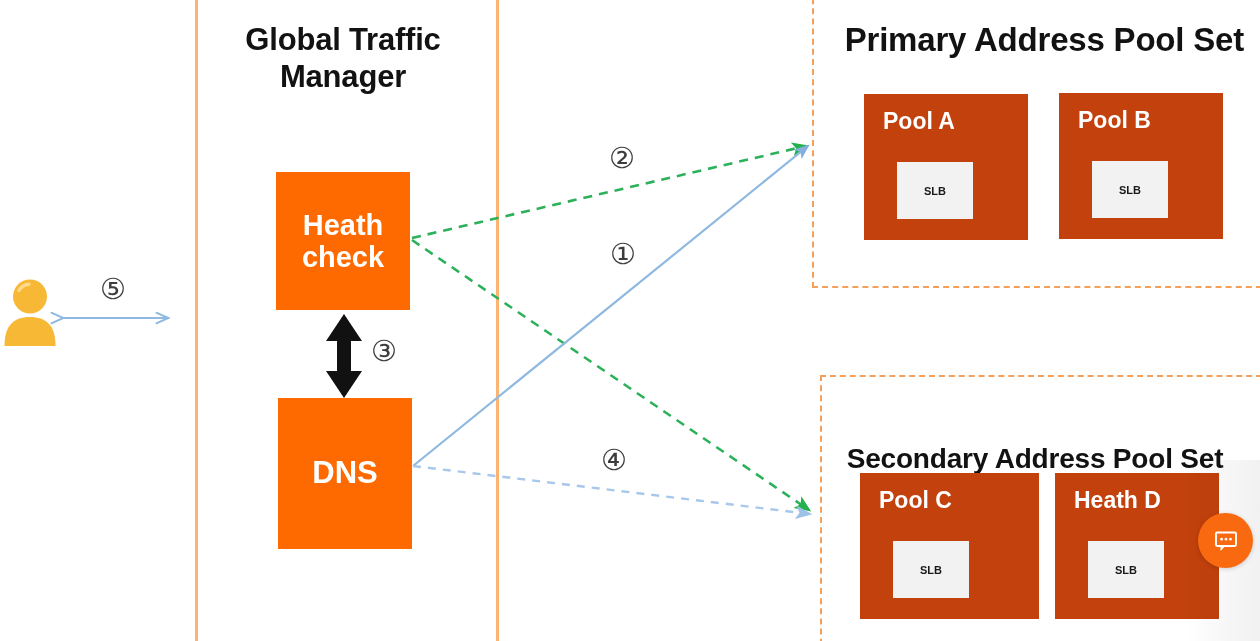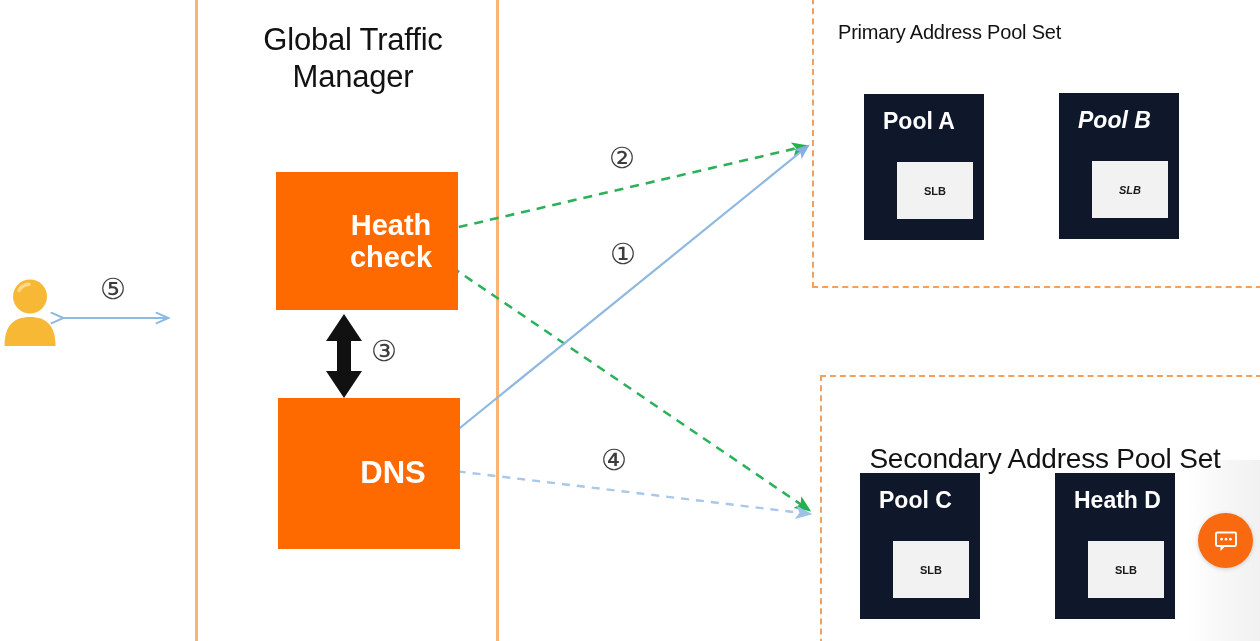--- a/index.html
+++ b/index.html
@@ -22,60 +22,58 @@
     top: 0;
     width: 3px;
     height: 641px;
     background: #fbb473;
   }
   #divider-left  { left: 195px; }
   #divider-mid   { left: 496px; }
 
   .section-title {
     position: absolute;
-    font-weight: normal;
+    font-weight: bold;
     color: #121212;
     letter-spacing: -0.2px;
     line-height: 1.18;
-    padding-left: 10px;
   }
   #gtm-title {
     left: 198px;
     top: 22px;
     width: 290px;
     text-align: center;
     font-size: 31px;
   }
   #primary-title {
     left: 828px;
     top: 21px;
     width: 416px;
-    text-align: left;
-    font-size: 20px;
+    text-align: right;
+    font-size: 33px;
   }
   #secondary-title {
     left: 826px;
     top: 403px;
     width: 418px;
     text-align: center;
     font-size: 28px;
     margin-top: 39px;
   }
 
   .orange-box {
     position: absolute;
     background: #ff6a00;
     color: #ffffff;
     font-weight: bold;
     display: flex;
     align-items: center;
     justify-content: center;
     text-align: center;
     line-height: 1.12;
-    padding-left: 48px;
   }
   #box-heathcheck {
     left: 276px;
     top: 172px;
     width: 134px;
     height: 138px;
     font-size: 29px;
   }
   #box-dns {
     left: 278px;
@@ -98,22 +96,22 @@
   }
   #pool-set-secondary {
     left: 820px;
     top: 375px;
     width: 452px;
     height: 290px;
   }
 
   .pool-box {
     position: absolute;
-    background: #0f172a;
-    width: 120px;
+    background: #c2410c;
+    width: 164px;
     height: 146px;
   }
   .pool-label {
     position: absolute;
     top: 14px;
     left: 0;
     right: 0;
     text-align: left;
     padding-left: 19px;
     color: #ffffff;
@@ -128,22 +126,22 @@
     height: 57px;
     background: #f2f2f2;
     display: flex;
     align-items: center;
     justify-content: center;
     color: #1a1a1a;
     font-weight: bold;
     font-size: 11px;
   }
   #pool-a { left: 864px; top: 94px; }
-  #pool-b { left: 1059px; top: 93px; font-style: italic; }
-  #pool-c { left: 860px; top: 473px; }
+  #pool-b { left: 1059px; top: 93px; }
+  #pool-c { left: 860px; top: 473px; padding-left: 15px; }
   #pool-d { left: 1055px; top: 473px; }
 
   .step-label {
     position: absolute;
     font-family: "DejaVu Sans", sans-serif;
     font-size: 29px;
     color: #3d3d3d;
     line-height: 1;
   }
   #step-1 { left: 610px; top: 240px; }

